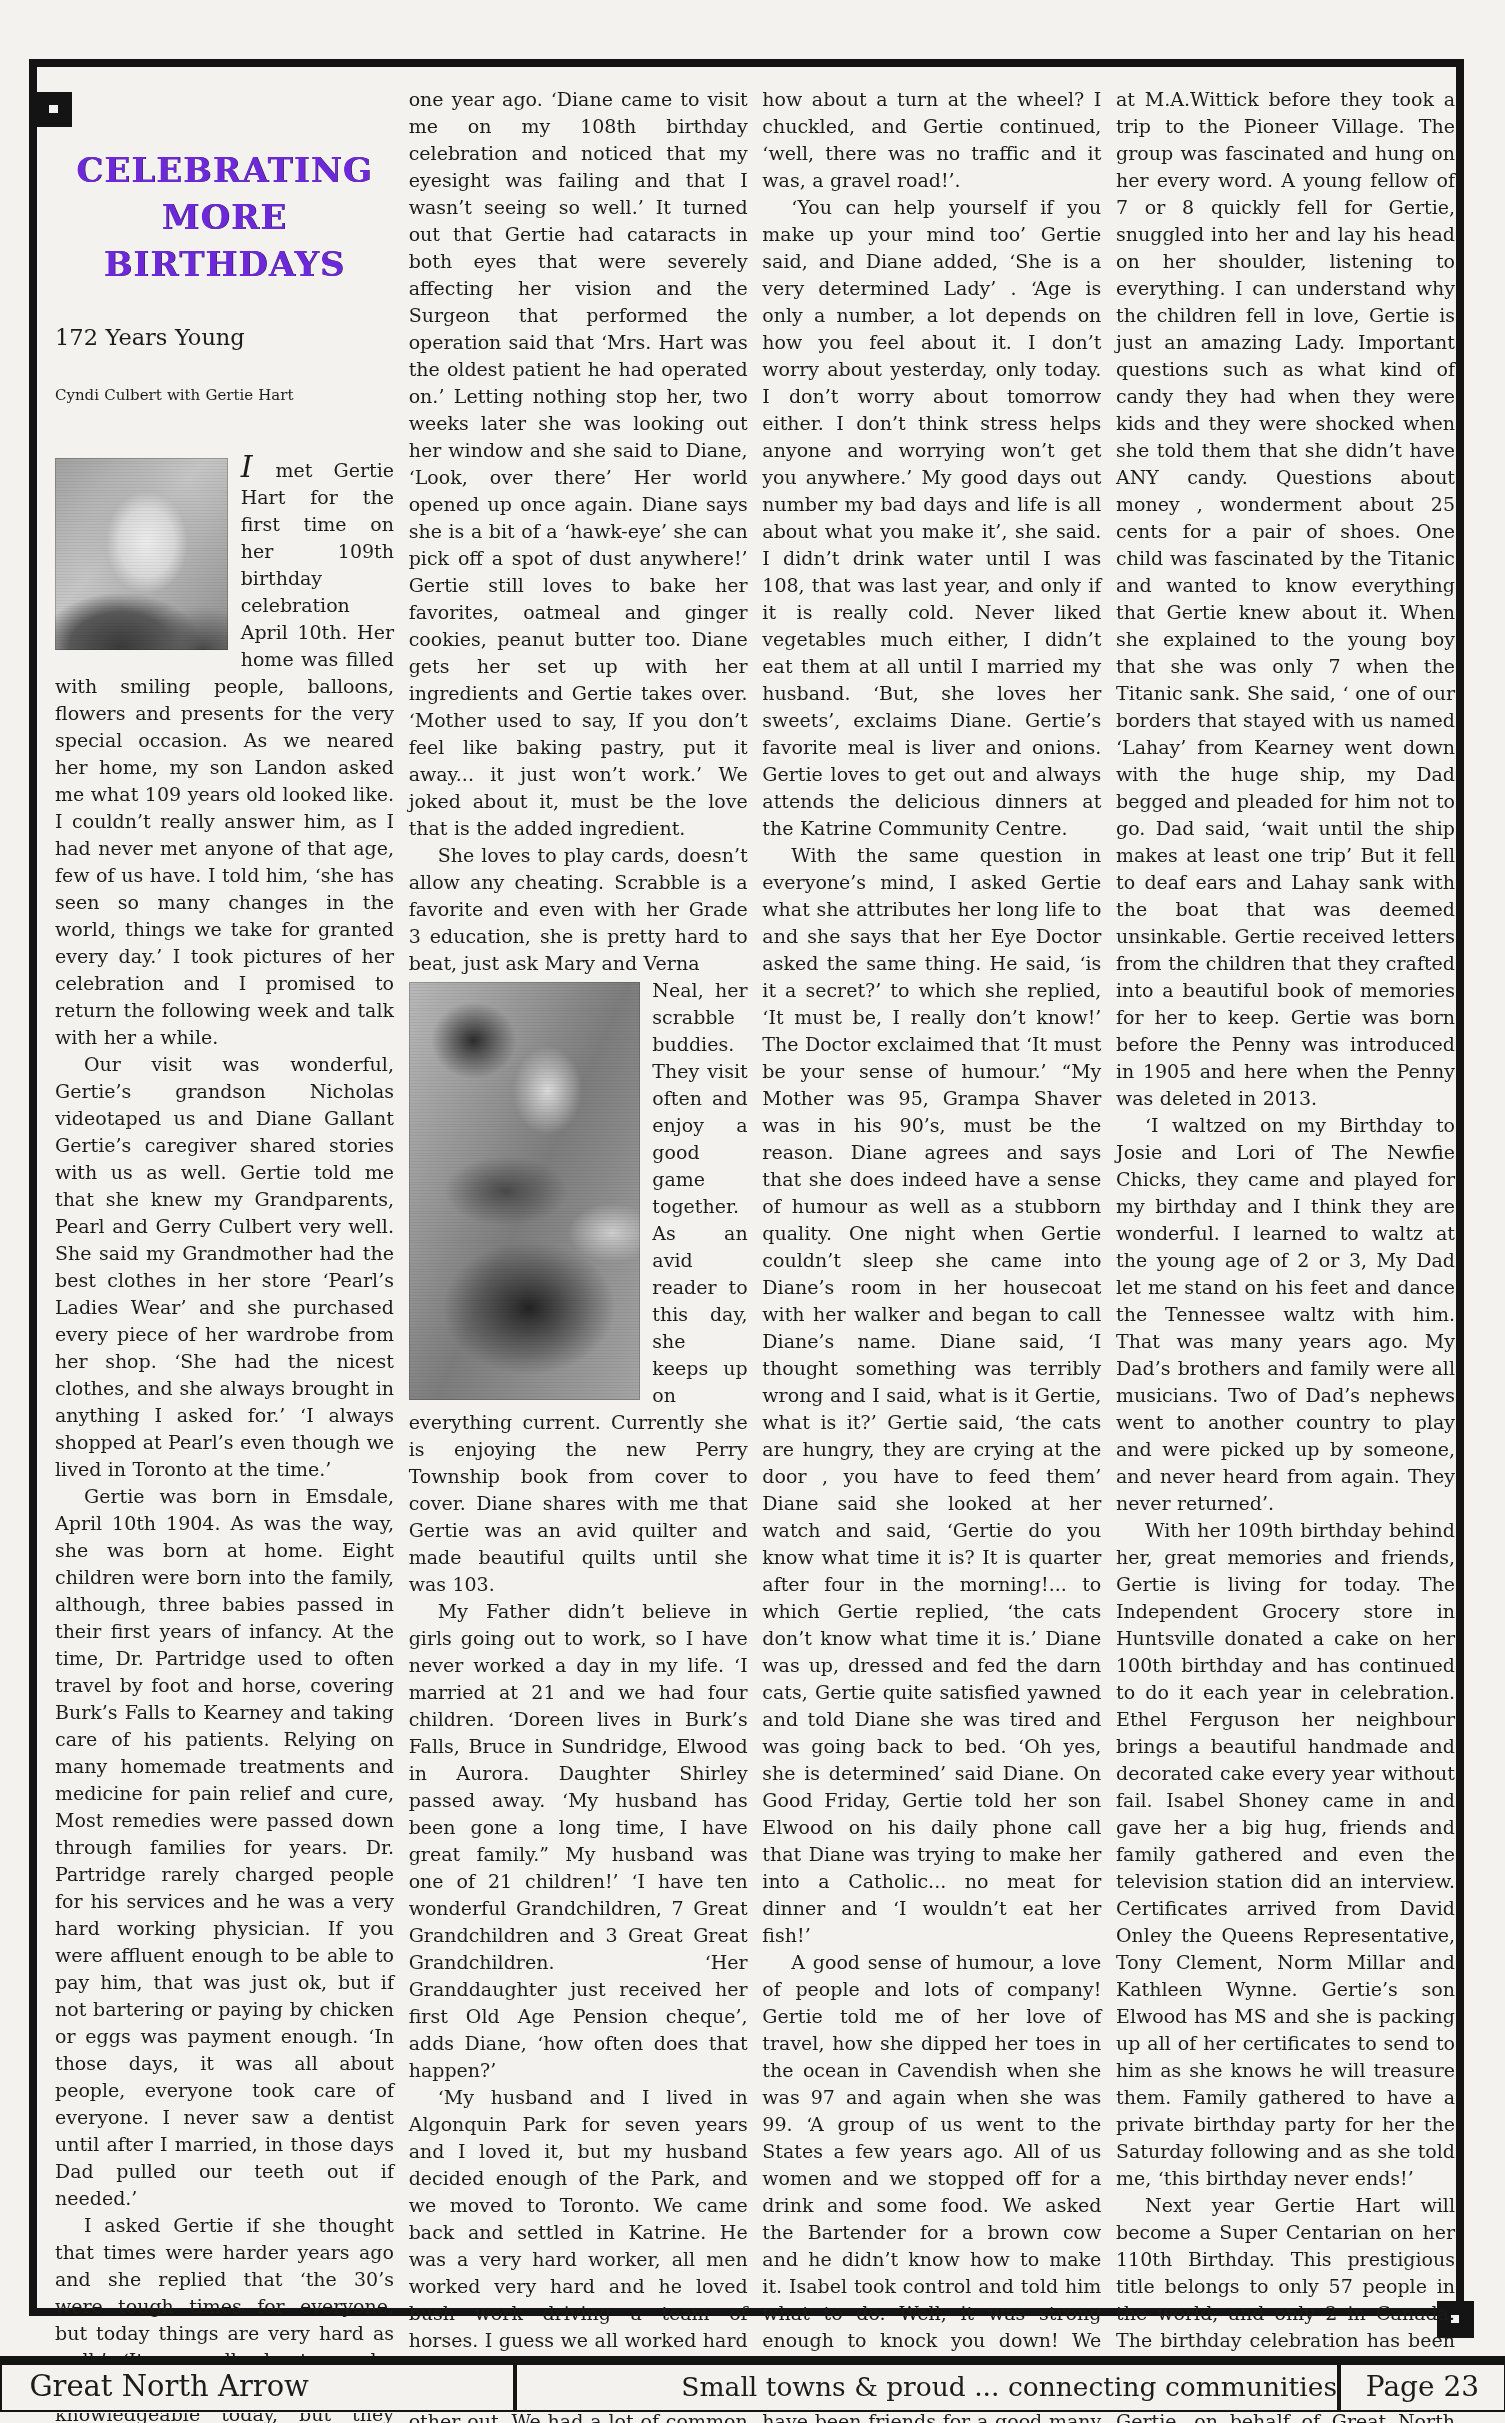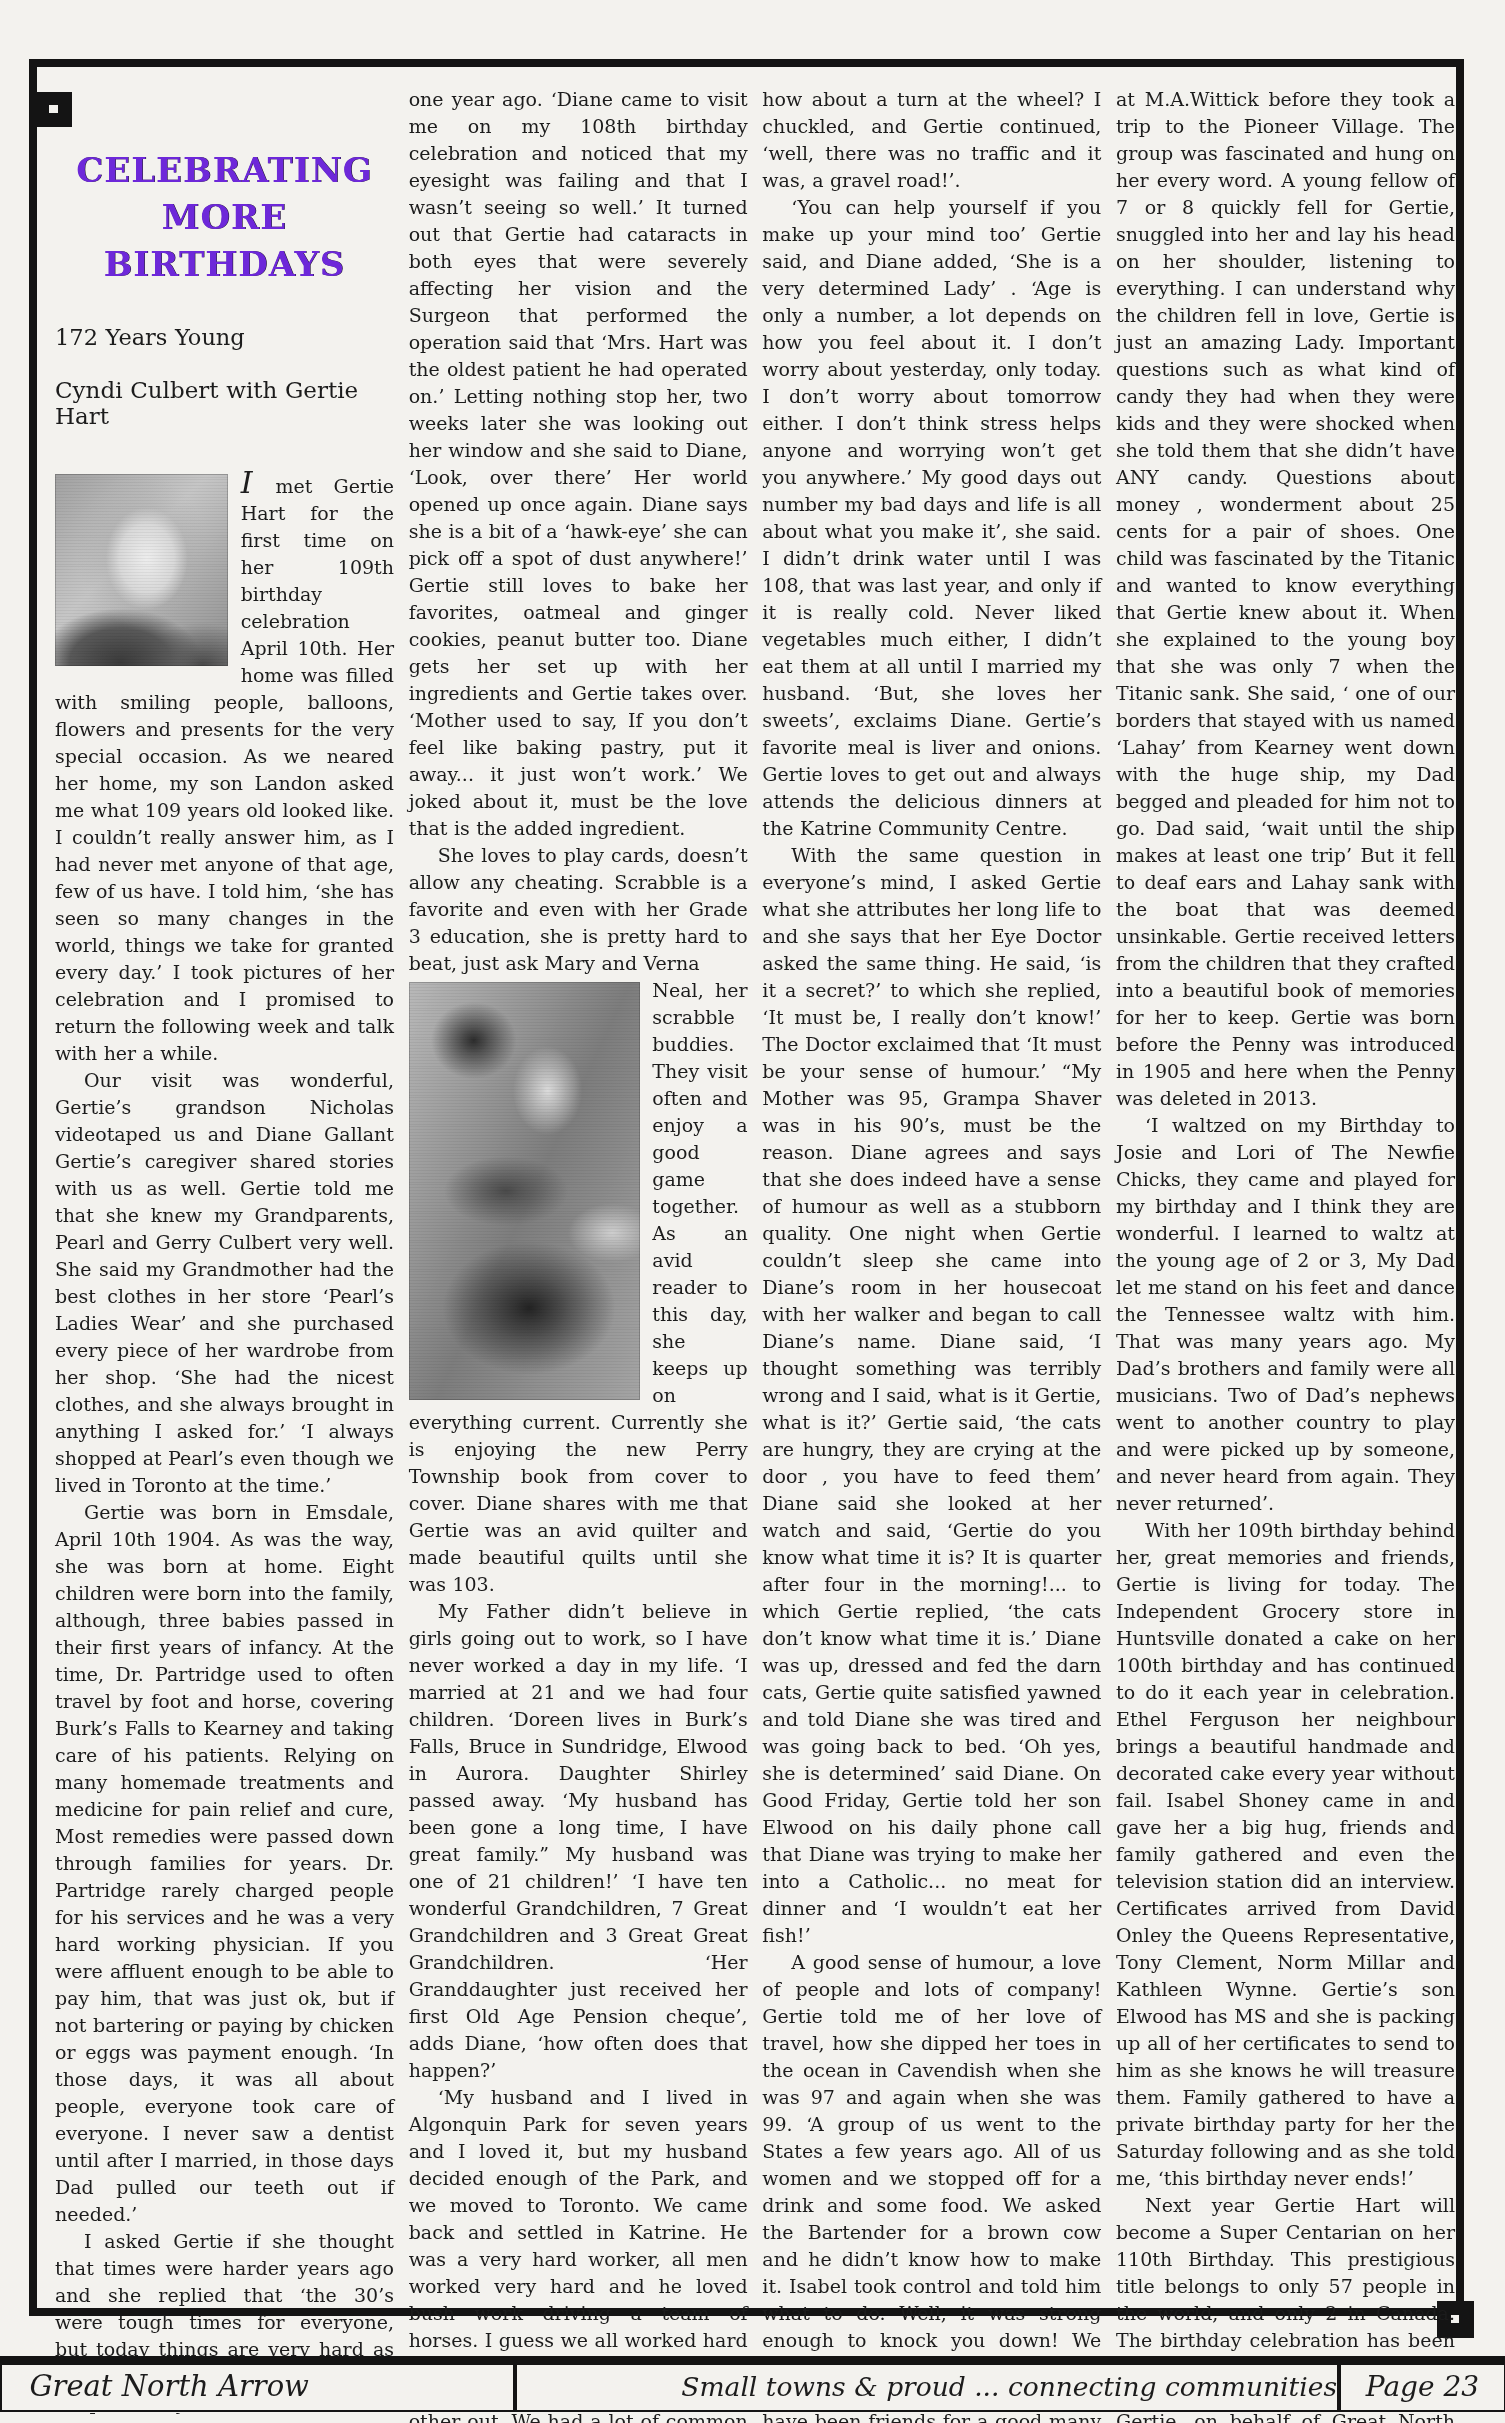--- a/index.html
+++ b/index.html
@@ -37,21 +37,21 @@
     font-style:italic; font-size:30px; line-height:1;
     font-family:"DejaVu Serif", serif; padding-right:2px;
   }
 
   .headline {
     margin-top:61px; text-align:center; font-weight:bold;
     font-size:34px; line-height:47px; letter-spacing:1px; color:#6d28d9;
     text-shadow:0.5px 0 0 #161616;
   }
   .subtitle { margin-top:35px; font-size:22.5px; line-height:29px; text-align:left; }
-  .byline  { margin-top:25.5px; margin-bottom:39px; font-size:23px; line-height:26px; text-align:left; }
+  .byline  { margin-top:25.5px; margin-bottom:39px; font-size:15px; line-height:36px; text-align:left; }
 
   .photo {
     float:left; filter:grayscale(1) contrast(1.03);
     box-shadow:0 0 0 1px rgba(40,40,40,0.25) inset;
   }
   .photo-portrait {
     width:173px; height:192px; margin:5.9px 12.7px 3.9px 0;
     background:
       repeating-linear-gradient(0deg, rgba(0,0,0,0.05) 0 1px, rgba(255,255,255,0) 1px 2.9px),
       radial-gradient(ellipse 57px 71px at 53% 44%, #eceae4 0%, #d9d6ce 48%, rgba(0,0,0,0) 72%),
@@ -69,21 +69,20 @@
       radial-gradient(ellipse 84px 47px at 42% 50%, #4c4c4a 0%, rgba(0,0,0,0) 74%),
       radial-gradient(ellipse 108px 83px at 52% 78%, #262624 0%, rgba(0,0,0,0) 80%),
       radial-gradient(ellipse 59px 39px at 88% 60%, #cfccc4 0%, rgba(0,0,0,0) 75%),
       linear-gradient(115deg, #bab7af 0%, #807d76 52%, #a7a49c 100%);
   }
 
   .footer {
     position:absolute; left:0px; top:2356px; width:1506px; height:57px;
     display:flex; border-top:7.8px solid #141414; box-sizing:border-box;
     background:#f3f2ee;
-    font-style:italic;
   }
   .footer > div {
     border:2.9px solid #141414; box-sizing:border-box; height:49px;
     line-height:43px; white-space:nowrap; overflow:hidden;
   }
   .f-left  { width:515px; font-size:29px; padding-left:27.4px; }
   .f-center{ flex:1; font-size:26.5px; text-align:right; }
   .f-right { width:167px; font-size:28px; text-align:center; }
 </style>
 </head>

